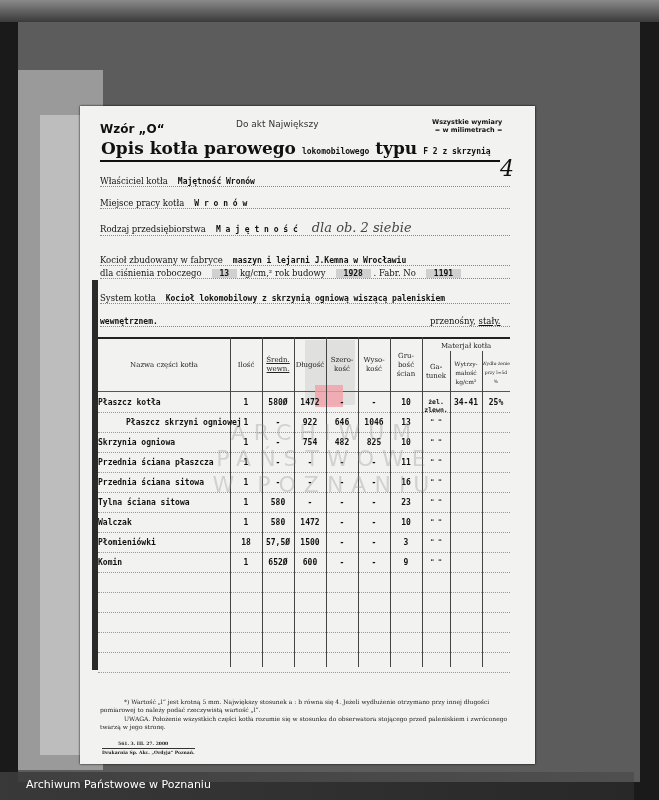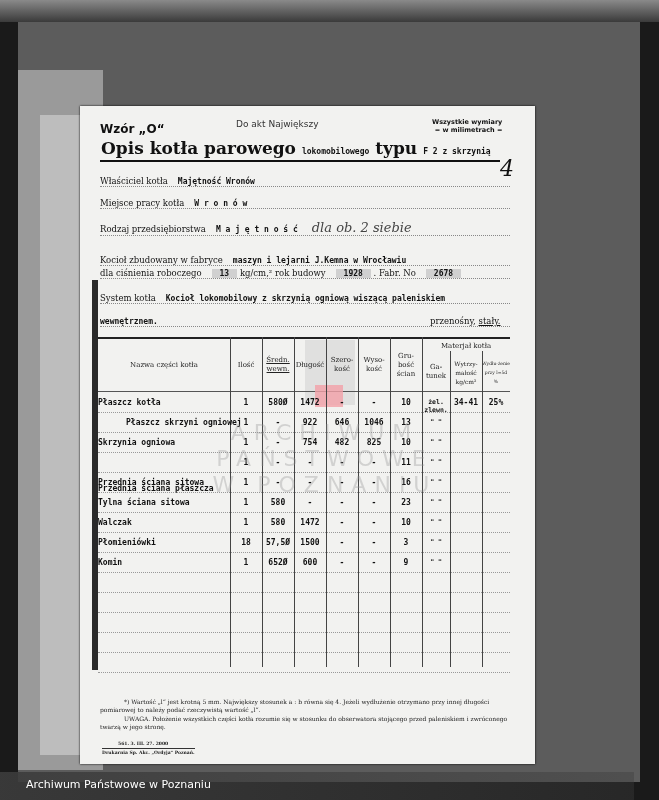--- a/index.html
+++ b/index.html
@@ -69,21 +69,21 @@
 </div>
 <div class="field" style="top:220px;">
   <span>Rodzaj przedsiębiorstwa</span><span class="val">M a j ę t n o ś ć</span><span class="hand">dla ob. 2 siebie</span>
 </div>
 <div class="field" style="top:240px;margin-top:15px;">
   <span>Kocioł zbudowany w fabryce</span><span class="val">maszyn i lejarni J.Kemna w Wrocławiu</span>
 </div>
 <div class="field" style="top:268px;">
   <span>dla ciśnienia roboczego</span><span class="val gray">13</span>
   <span>kg/cm,² rok budowy</span><span class="val gray">1928</span>
-  <span>. Fabr. No</span><span class="val gray">2678</span>
+  <span>. Fabr. No</span><span class="val gray">1191</span>
 </div>
 <div class="field" style="top:293px;">
   <span>System kotła</span><span class="val">Kocioł lokomobilowy z skrzynią ogniową wiszącą paleniskiem</span>
 </div>
 <div class="field" style="top:316px;">
   <span class="val" style="margin-left:0">wewnętrznem.</span>
   <span style="position:absolute;left:330px;"><span>przenośny,</span> <u>stały.</u></span>
 </div>
 
 <div class="grayband"></div>
@@ -145,21 +145,21 @@
       <div class="cell" style="left: 164px; width: 32px;">-</div>
       <div class="cell" style="left: 196px; width: 32px;">754</div>
       <div class="cell" style="left: 228px; width: 32px;">482</div>
       <div class="cell" style="left: 260px; width: 32px;">825</div>
       <div class="cell" style="left: 292px; width: 32px;">10</div>
       <div class="cell" style="left: 324px; width: 28px; font-size: 6.5px;">" "</div>
       <div class="cell" style="left: 352px; width: 32px;"></div>
       <div class="cell" style="left: 384px; width: 28px;"></div>
     </div>
     <div class="row" style="top: 452px;">
-      <div class="cell name" style="left: 0px; width: 132px; margin-top: 26px;">Przednia ściana płaszcza</div>
+      <div class="cell name" style="left: 0px; width: 132px;">Przednia ściana płaszcza</div>
       <div class="cell" style="left: 132px; width: 32px;">1</div>
       <div class="cell" style="left: 164px; width: 32px;">-</div>
       <div class="cell" style="left: 196px; width: 32px;">-</div>
       <div class="cell" style="left: 228px; width: 32px;">-</div>
       <div class="cell" style="left: 260px; width: 32px;">-</div>
       <div class="cell" style="left: 292px; width: 32px;">11</div>
       <div class="cell" style="left: 324px; width: 28px; font-size: 6.5px;">" "</div>
       <div class="cell" style="left: 352px; width: 32px;"></div>
       <div class="cell" style="left: 384px; width: 28px;"></div>
     </div>

